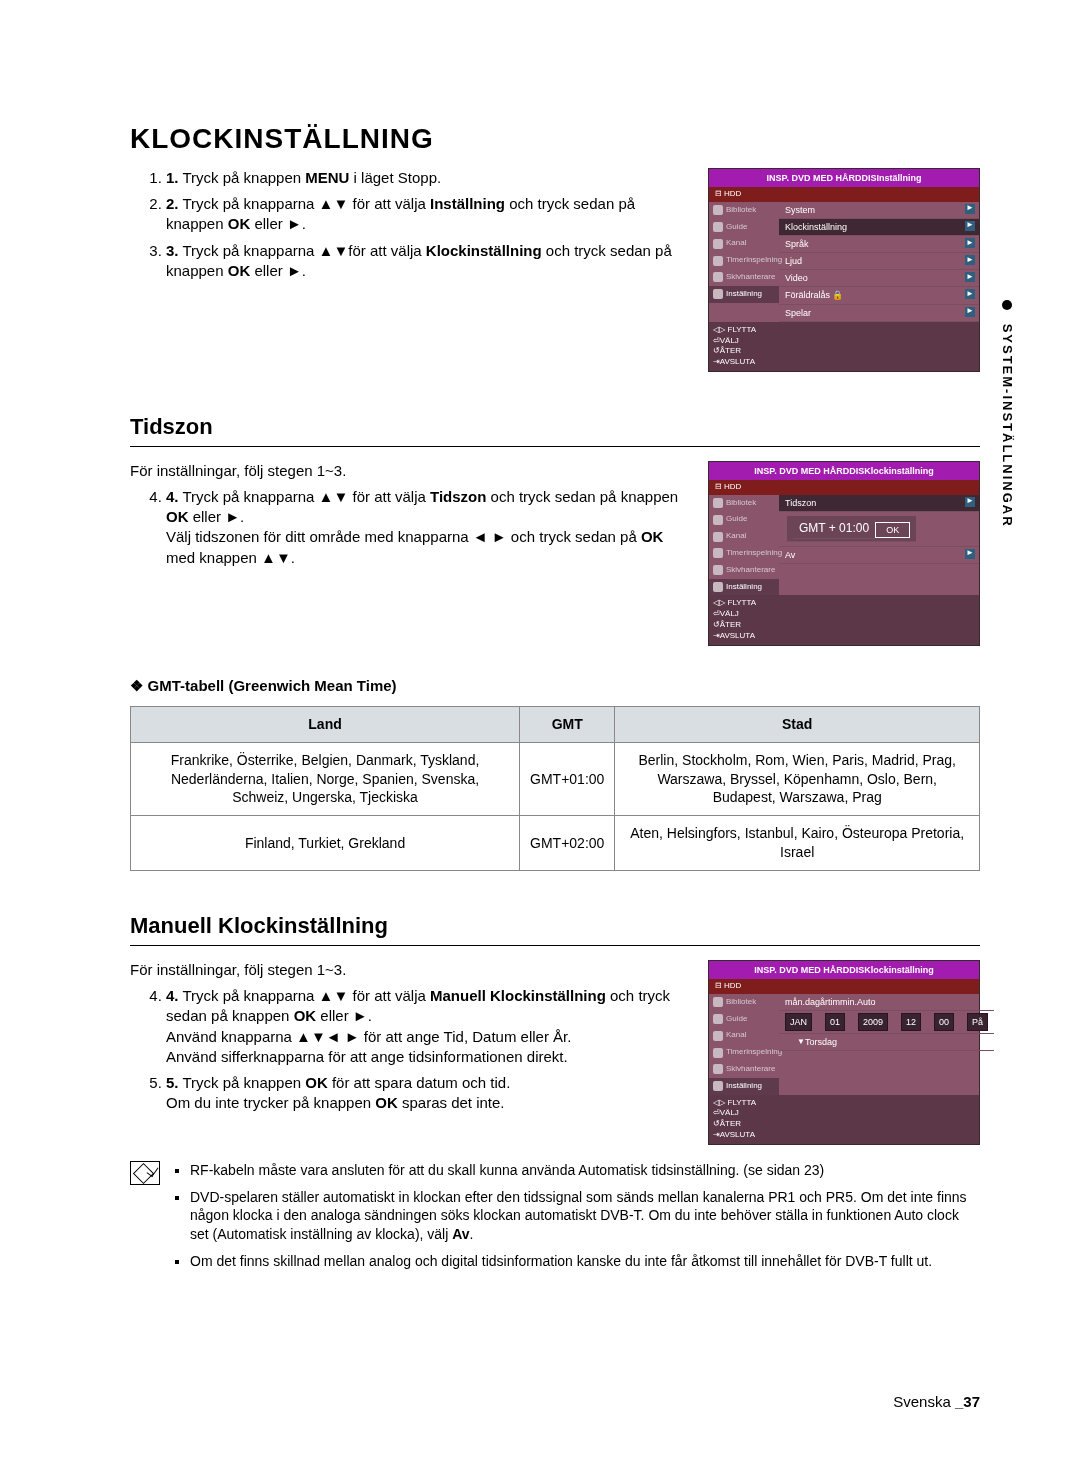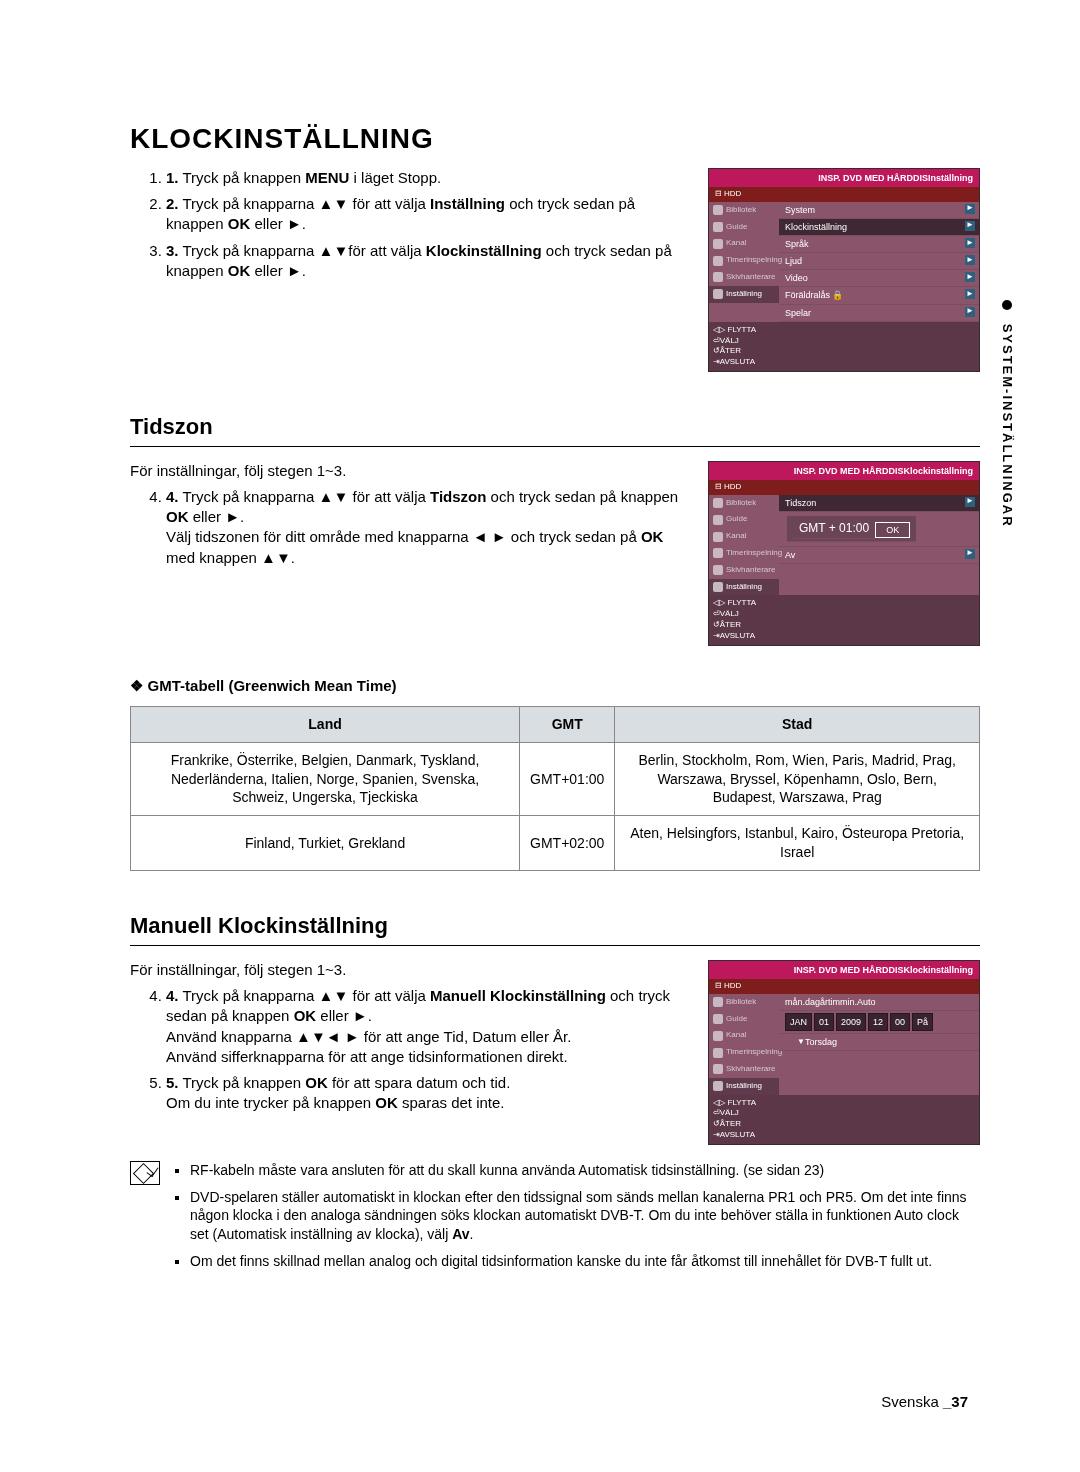--- a/index.html
+++ b/index.html
@@ -49,23 +49,23 @@
 
   
   .osd {
     width: 270px;
     background: #8a556b;
     color: #fff;
     font-size: 9px;
     border: 1px solid #3b2732;
   }
   .osd .top {
-    display:flex; justify-content: flex-end;
+    display:flex; justify-content: center;
     padding: 3px 6px;
-    background: #be185d;
+    background: #a21caf;
     font-weight: bold;
   }
   .osd .disk {
     padding: 2px 6px;
     font-size: 8px;
     color: #fff;
     background: #7f1d1d;
   }
   .osd .body {
     display:flex;
@@ -110,21 +110,21 @@
     text-align:center;
   }
   .osd .popup .v { font-size:12px; }
   .osd .popup .ok {
     display:inline-block; border:1px solid #fff; padding:1px 10px; margin-top:3px; font-size:9px;
   }
   .osd .menu .plain { text-align:right; padding-right:18px; }
 
   
   .osd .labels { display:flex; gap:0; font-size:8px; color:#ddd; padding:2px 6px; justify-content:flex-start;}
-  .osd .inputs { display:flex; gap:2px; padding:2px 6px; justify-content:flex-start;text-align:center;}
+  .osd .inputs { display:flex; gap:13px; padding:2px 6px; justify-content:flex-start;text-align:center;}
   .osd .inputs .cell {
     background:#3a2330; padding:2px 4px; font-size:9px; border:1px solid #29151f;
   }
   .osd .dayrow { padding:2px 6px; font-size:9px; }
   .osd .dayrow .tri { font-size:8px; display:block; text-align:left; padding-left:12px;}
 
   
   .gmt-title { font-weight: bold; margin: 30px 0 10px 0; }
   table.gmt {
     border-collapse: collapse;
@@ -174,21 +174,21 @@
     writing-mode: vertical-rl;
     font-size: 13px;
     letter-spacing: 2px;
     font-weight: bold;
   }
   .side-tab .dot {
     display:inline-block; width:10px; height:10px; background:#000; border-radius:50%;
     margin-bottom: 8px;
   }
   .footer {
-    position:absolute; bottom: 60px; right: 112px;
+    position:absolute; bottom: 60px; right: 100px;
     font-size: 15px;
   }
   .footer .pg { font-weight: bold; }
   .bold { font-weight: bold; }
 </style>
 </head>
 <body>
 
 <div class="side-tab">
   <span class="dot"></span>

